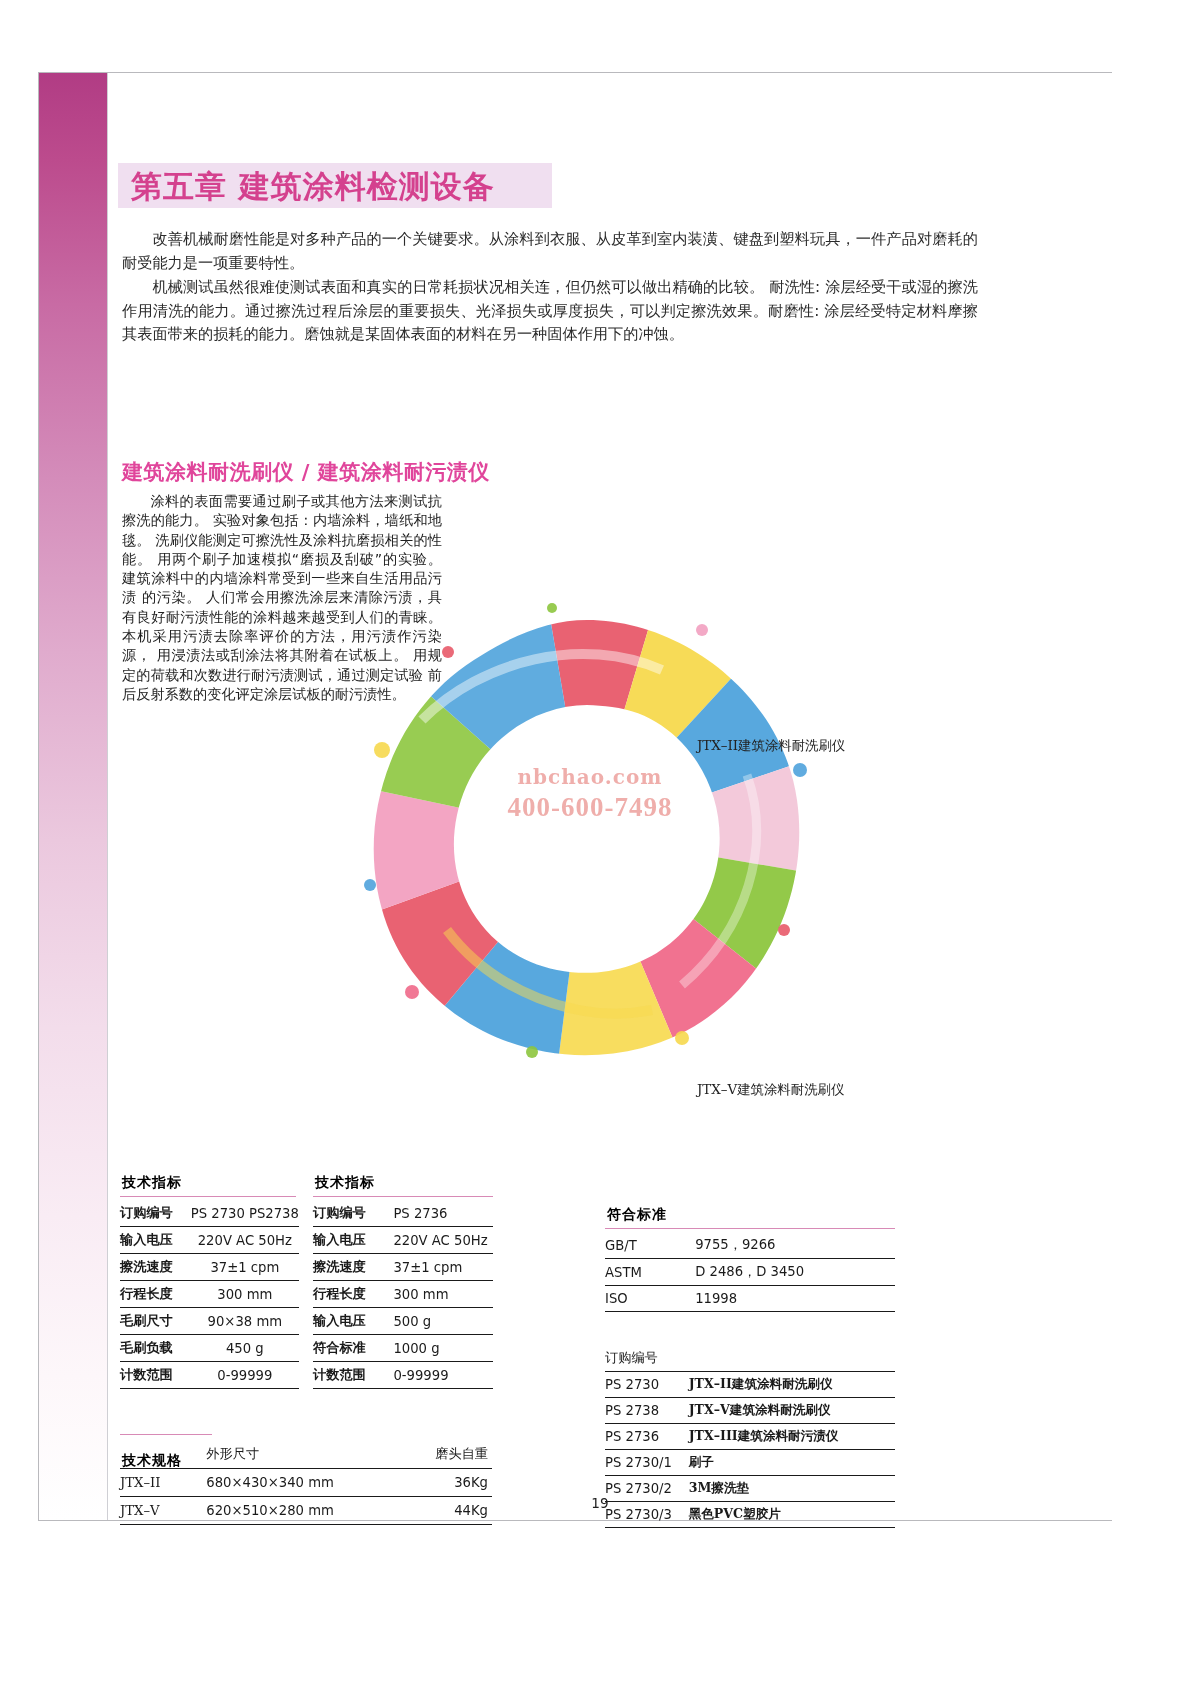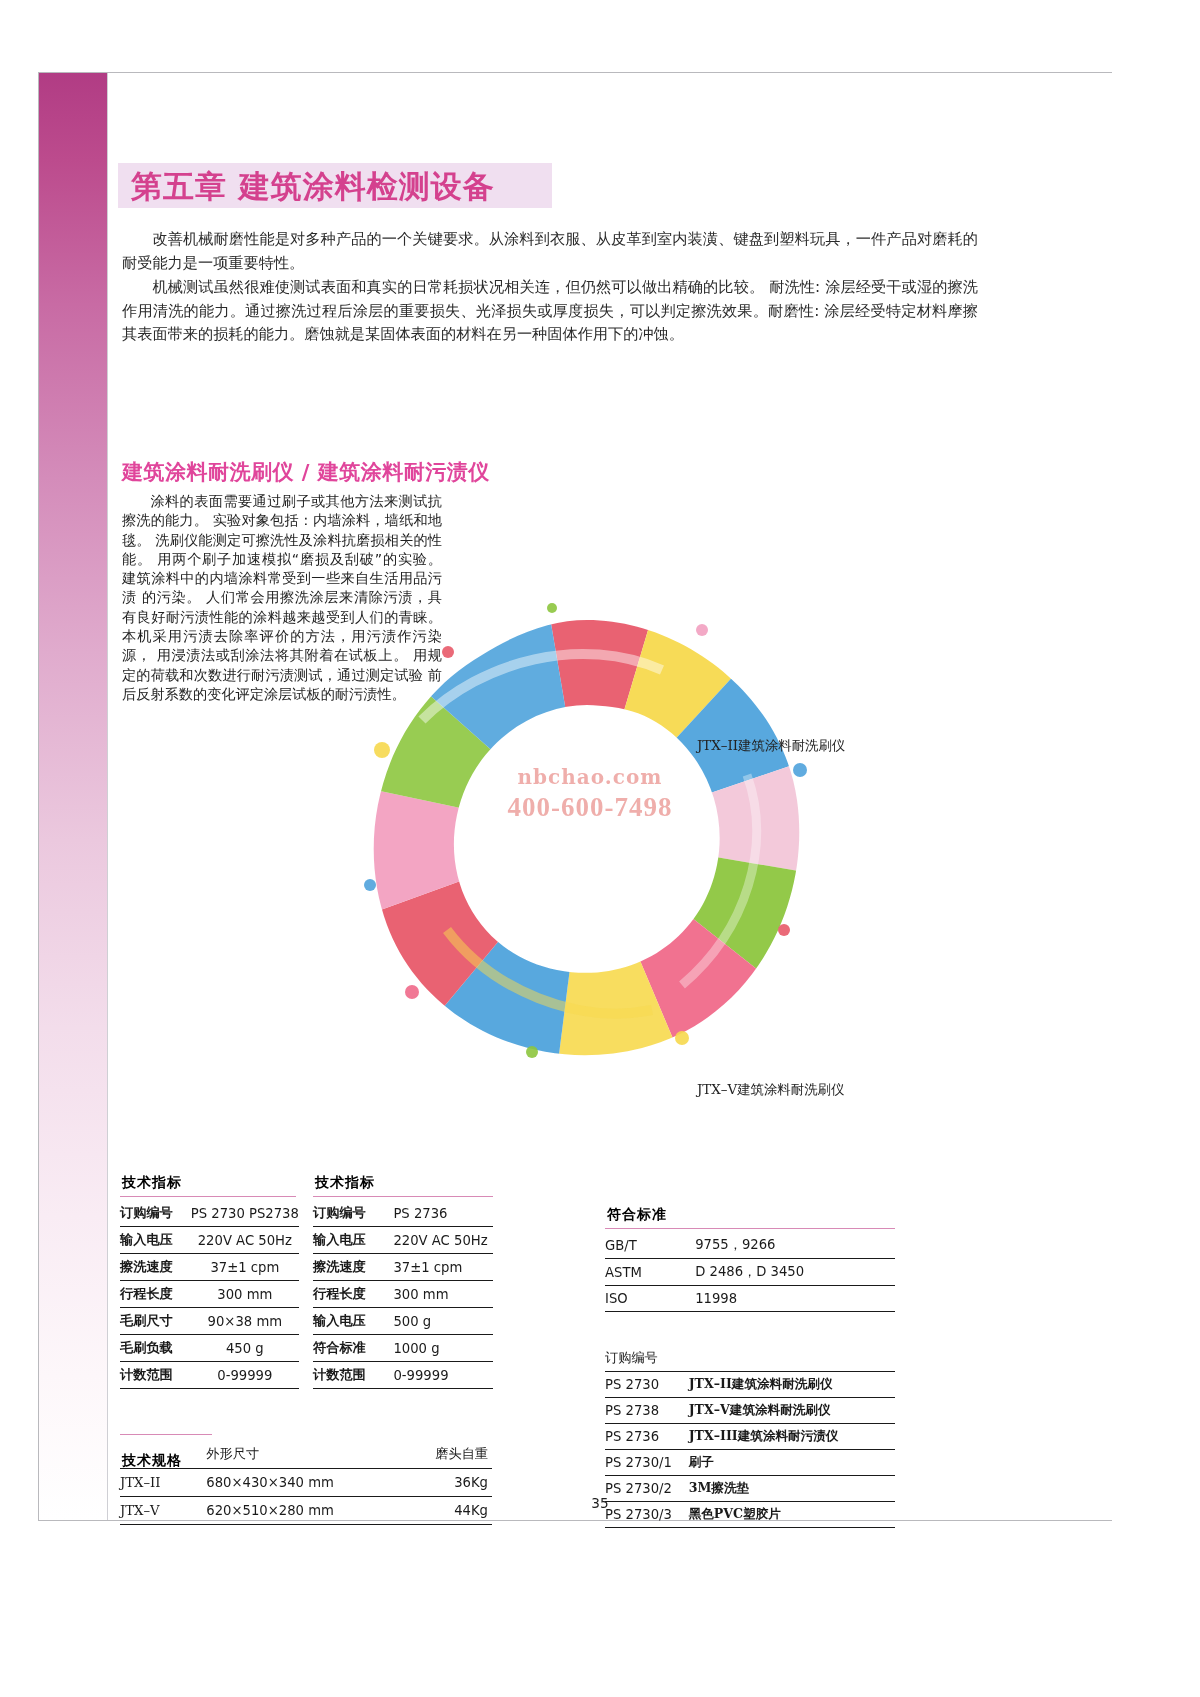--- a/index.html
+++ b/index.html
@@ -492,15 +492,15 @@
           <td class="c1">PS  2730/2</td>
           <td class="c2">3M擦洗垫</td>
         </tr>
       <tr>
           <td class="c1">PS  2730/3</td>
           <td class="c2">黑色PVC塑胶片</td>
         </tr>
     </tbody>
   </table>
 
-  <div class="page-num">35</div>
+  <div class="page-num">19</div>
 
 </div>
 
 </body></html>

